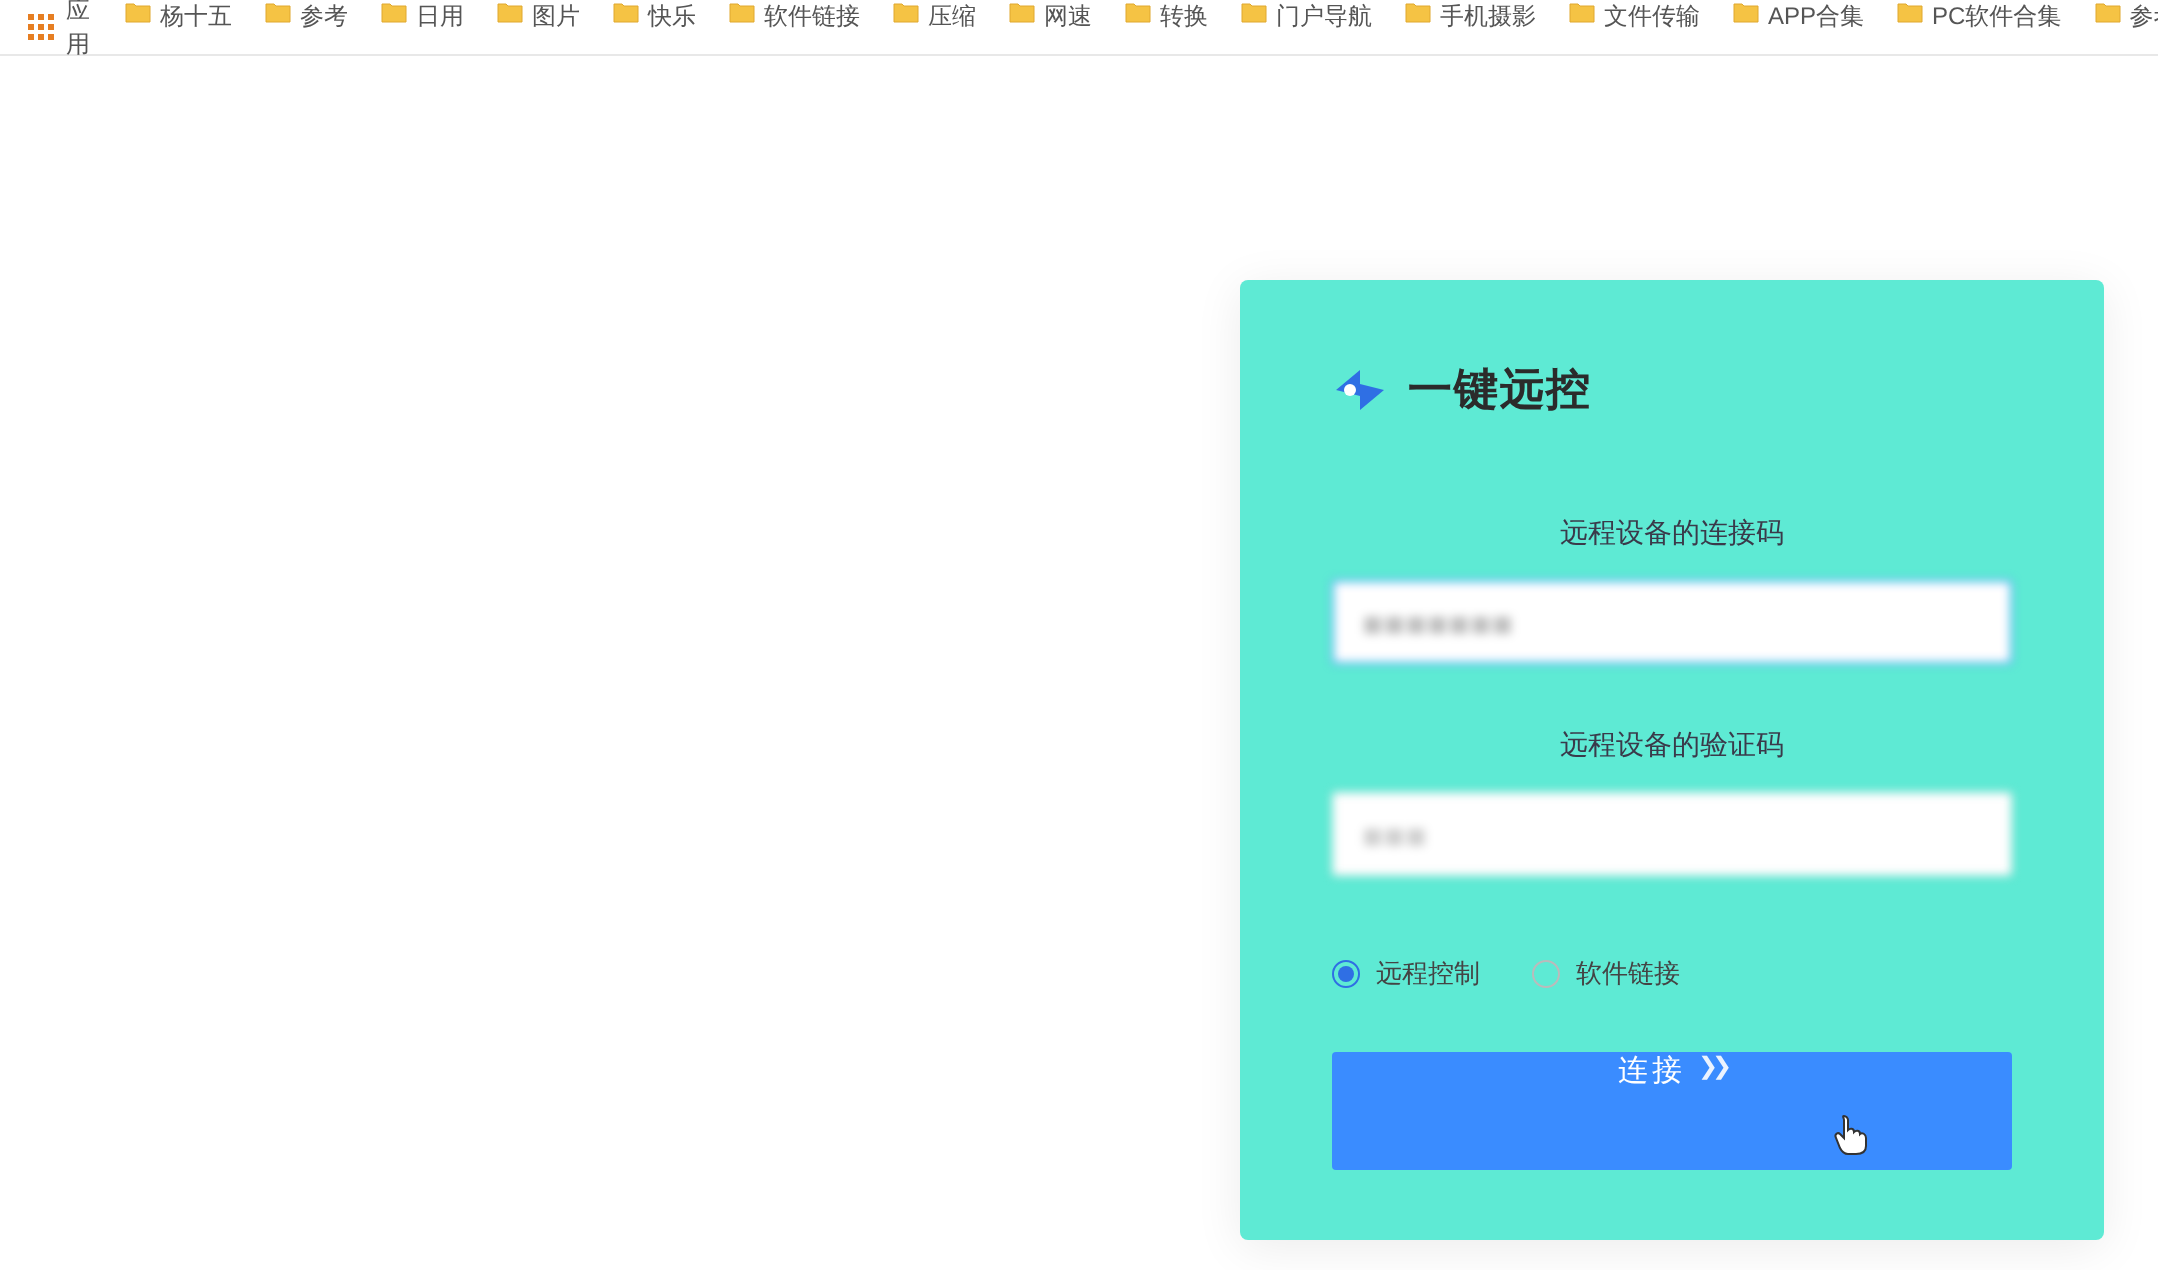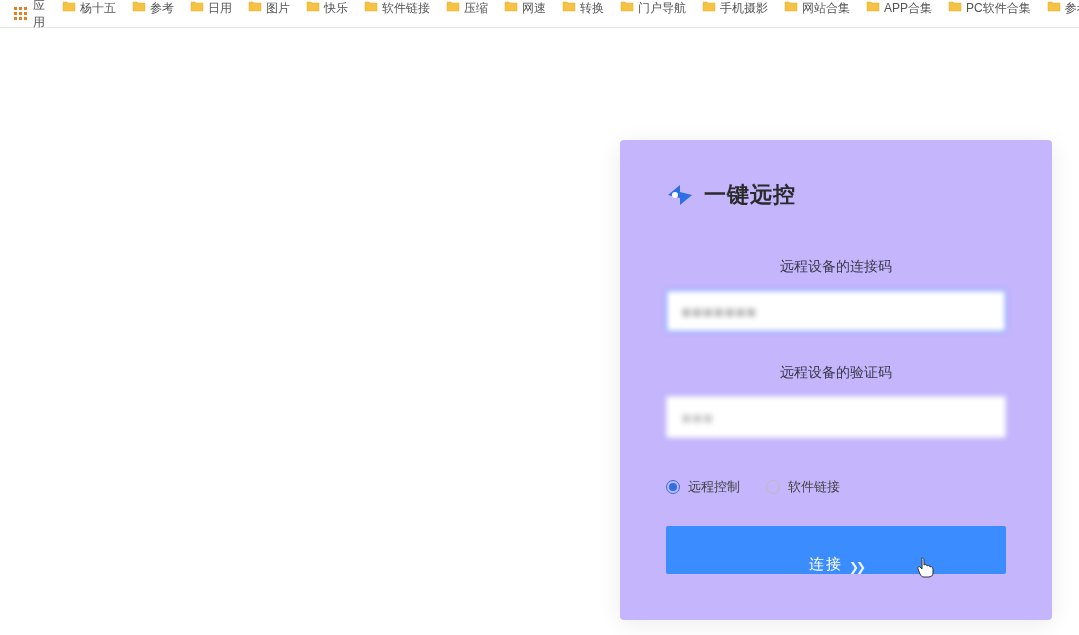--- a/index.html
+++ b/index.html
@@ -5,33 +5,33 @@
     * { margin:0; padding:0; box-sizing:border-box; }
     body { font-family:"Microsoft YaHei","PingFang SC",Arial,sans-serif; background:#fff; width:1079px; height:635px; overflow:hidden; position:relative; }
     
     .bk-bar { height:28px; border-bottom:1px solid #e8e8e8; display:flex; align-items:center; padding:0 6px; gap:0; font-size:12px; color:#555; }
     .apps-launch { display:flex; align-items:center; gap:6px; padding:12px 8px; height:100%; cursor:pointer; }
     .apps-grid { width:14px; height:14px; display:grid; grid-template-columns:repeat(3,3px); grid-template-rows:repeat(3,3px); gap:2px; }
     .apps-grid span { background:#e67e22; width:3px; height:3px; }
     .bk-item { display:flex; align-items:flex-start; gap:4px; padding:0 8px; height:100%; cursor:pointer; white-space:nowrap; }
     .folder-ic { width:14px; height:12px; }
     
-    .panel { position:absolute; left:620px; top:140px; width:432px; height:480px; background:#c4b5fd; border-radius:4px; box-shadow:0 4px 24px rgba(0,0,0,.08); padding:40px 46px 30px; }
+    .panel { position:absolute; left:620px; top:140px; width:432px; height:480px; background:#5eead4; border-radius:4px; box-shadow:0 4px 24px rgba(0,0,0,.08); padding:40px 46px 30px; }
     .brand { display:flex; align-items:center; gap:10px; margin-bottom:48px; }
     .brand-logo { width:28px; height:24px; }
     .brand-text { font-size:22px; font-weight:800; color:#2b2b2b; letter-spacing:1px; }
     .lbl { font-size:14px; color:#3a3a4a; margin-bottom:14px;text-align:center; }
     .inp { width:100%; height:42px; border:1px solid #e2e4e8; border-radius:2px; padding:0 14px; font-size:13px; color:#999; outline:none; margin-bottom:32px; }
     .inp.active { border:1px solid #3d8bff; }
     .radios { display:flex; gap:26px; margin:8px 0 30px; }
     .rad { display:flex; align-items:center; gap:8px; cursor:pointer; font-size:13px; color:#444; }
     .rad-o { width:14px; height:14px; border-radius:50%; border:1.5px solid #bbb; position:relative; }
     .rad.sel .rad-o { border-color:#2f6fe4; }
     .rad.sel .rad-o::after { content:""; position:absolute; inset:2px; background:#2f6fe4; border-radius:50%; }
-    .btn { width:100%; height:48px; background:#3a8cff; color:#fff; border:none; border-radius:2px; font-size:15px; letter-spacing:2px; cursor:pointer; display:flex; align-items:flex-end; justify-content:center; gap:6px; }
+    .btn { width:100%; height:59px; background:#3a8cff; color:#fff; border:none; border-radius:2px; font-size:15px; letter-spacing:2px; cursor:pointer; display:flex; align-items:flex-start; justify-content:center; gap:6px; }
     .chev { font-size:12px; letter-spacing:-3px; opacity:.9; }
     
     .cursor-ptr { position:absolute; left:916px; top:556px; width:18px; height:22px; pointer-events:none; }
   </style>
 </head>
 <body>
 
 <div class="bk-bar">
   <div class="apps-launch">
     <div class="apps-grid">
@@ -111,21 +111,21 @@
       <div class="bk-item">
         <svg class="folder-ic" viewBox="0 0 14 12">
           <path d="M1 2 L5 2 L6 3 L13 3 L13 11 L1 11 Z" fill="#f5c344" stroke="#e0a82e" stroke-width="0.5"></path>
         </svg>
         <span>手机摄影</span>
       </div>
       <div class="bk-item">
         <svg class="folder-ic" viewBox="0 0 14 12">
           <path d="M1 2 L5 2 L6 3 L13 3 L13 11 L1 11 Z" fill="#f5c344" stroke="#e0a82e" stroke-width="0.5"></path>
         </svg>
-        <span>网站合集</span>
+        <span>文件传输</span>
       </div>
       <div class="bk-item">
         <svg class="folder-ic" viewBox="0 0 14 12">
           <path d="M1 2 L5 2 L6 3 L13 3 L13 11 L1 11 Z" fill="#f5c344" stroke="#e0a82e" stroke-width="0.5"></path>
         </svg>
         <span>APP合集</span>
       </div>
       <div class="bk-item">
         <svg class="folder-ic" viewBox="0 0 14 12">
           <path d="M1 2 L5 2 L6 3 L13 3 L13 11 L1 11 Z" fill="#f5c344" stroke="#e0a82e" stroke-width="0.5"></path>

